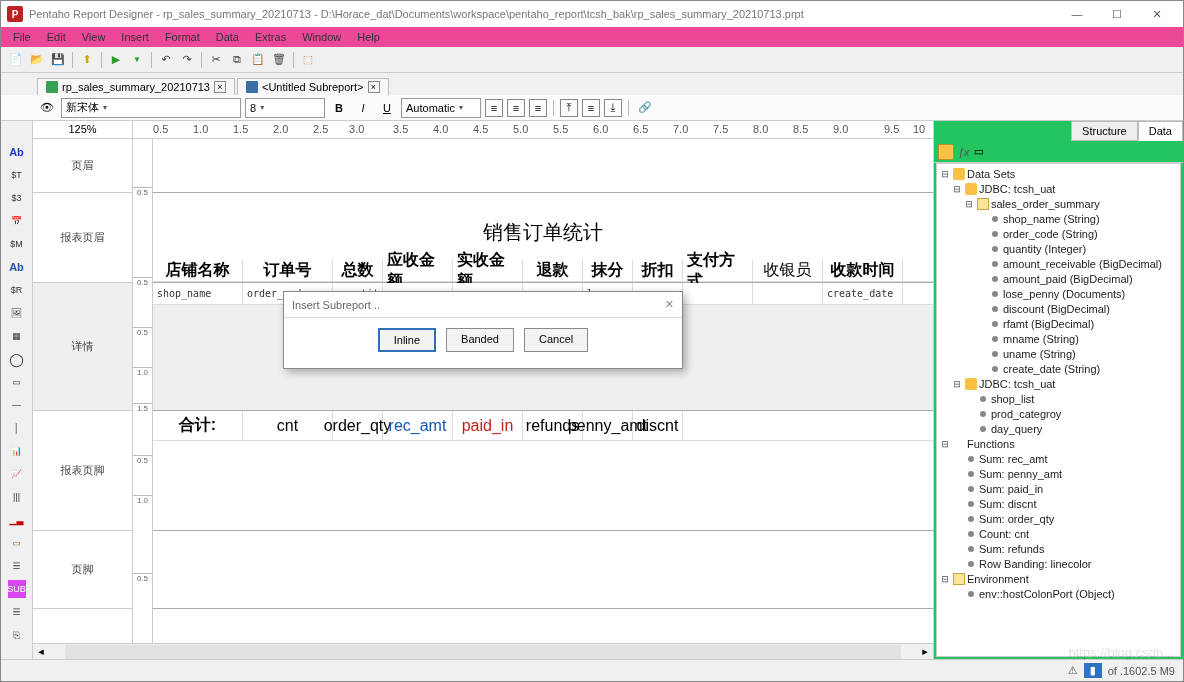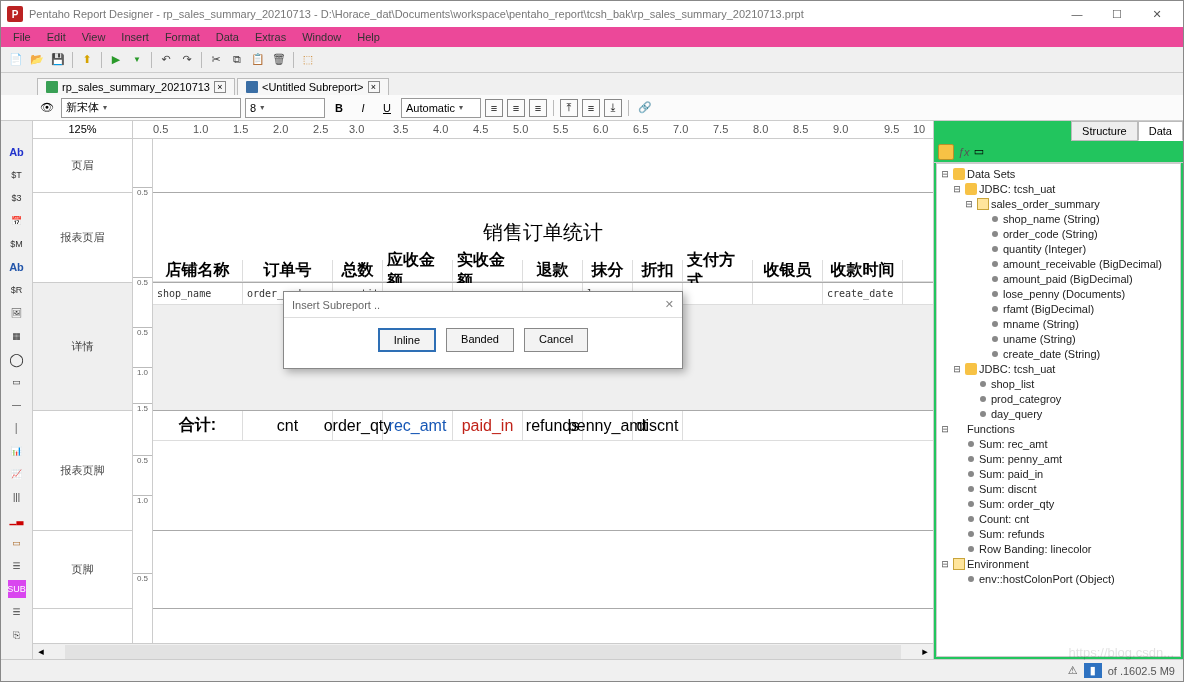--- a/index.html
+++ b/index.html
@@ -248,21 +248,21 @@
             <div class="cellrow" style="position:absolute;bottom:0;left:0;right:0" id="colhdr">
                 <div class="cell" style="width: 90px; font-weight: bold;">店铺名称</div>
                 <div class="cell" style="width: 90px; font-weight: bold;">订单号</div>
                 <div class="cell" style="width: 50px; font-weight: bold;">总数</div>
                 <div class="cell" style="width: 70px; font-weight: bold;">应收金额</div>
                 <div class="cell" style="width: 70px; font-weight: bold;">实收金额</div>
                 <div class="cell" style="width: 60px; font-weight: bold;">退款</div>
                 <div class="cell" style="width: 50px; font-weight: bold;">抹分</div>
                 <div class="cell" style="width: 50px; font-weight: bold;">折扣</div>
                 <div class="cell" style="width: 70px; font-weight: bold;">支付方式</div>
-                <div class="cell" style="width: 70px; font-weight: bold;">收银员</div>
+                <div class="cell" style="width: 70px; font-weight: normal;">收银员</div>
                 <div class="cell" style="width: 80px; font-weight: bold;">收款时间</div>
               </div>
           </div>
           <div class="band bandgrey" style="height:128px">
             <div class="cellrow" style="background:#fff" id="fieldrow">
                 <div class="cell fieldtxt" style="width: 90px; justify-content: flex-start;">shop_name</div>
                 <div class="cell fieldtxt" style="width: 90px; justify-content: flex-start;">order_code</div>
                 <div class="cell fieldtxt" style="width: 50px; justify-content: flex-start;">quantity</div>
                 <div class="cell fieldtxt" style="width: 70px; justify-content: flex-start;"></div>
                 <div class="cell fieldtxt" style="width: 70px; justify-content: flex-start;"></div>
@@ -362,20 +362,25 @@
             <span> amount_paid (BigDecimal)</span>
           </div>
           <div class="tn" style="padding-left: 38px;">
             <span class="tw"></span>
             <span class="tico dot"></span>
             <span> lose_penny (Documents)</span>
           </div>
           <div class="tn" style="padding-left: 38px;">
             <span class="tw"></span>
             <span class="tico dot"></span>
+            <span> discount (BigDecimal)</span>
+          </div>
+          <div class="tn" style="padding-left: 38px;">
+            <span class="tw"></span>
+            <span class="tico dot"></span>
             <span> rfamt (BigDecimal)</span>
           </div>
           <div class="tn" style="padding-left: 38px;">
             <span class="tw"></span>
             <span class="tico dot"></span>
             <span> mname (String)</span>
           </div>
           <div class="tn" style="padding-left: 38px;">
             <span class="tw"></span>
             <span class="tico dot"></span>

